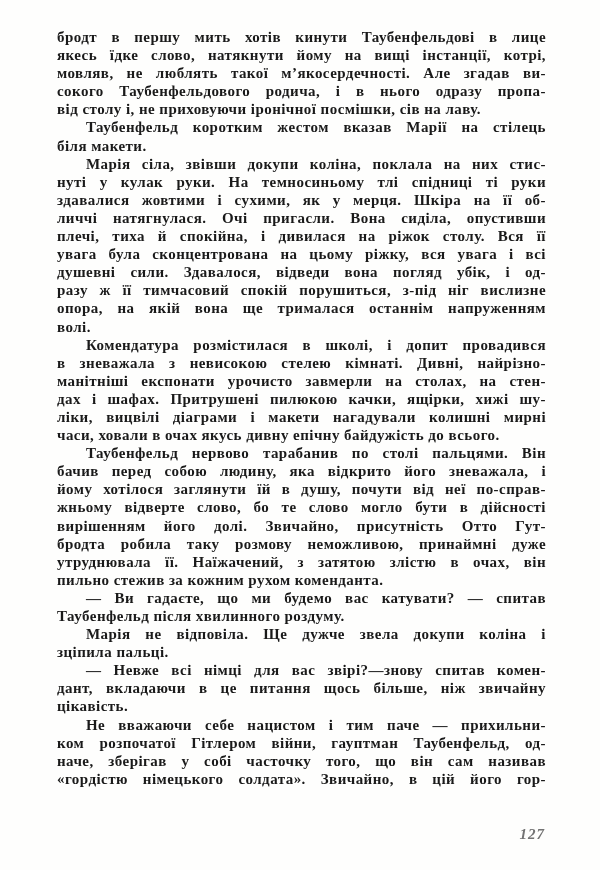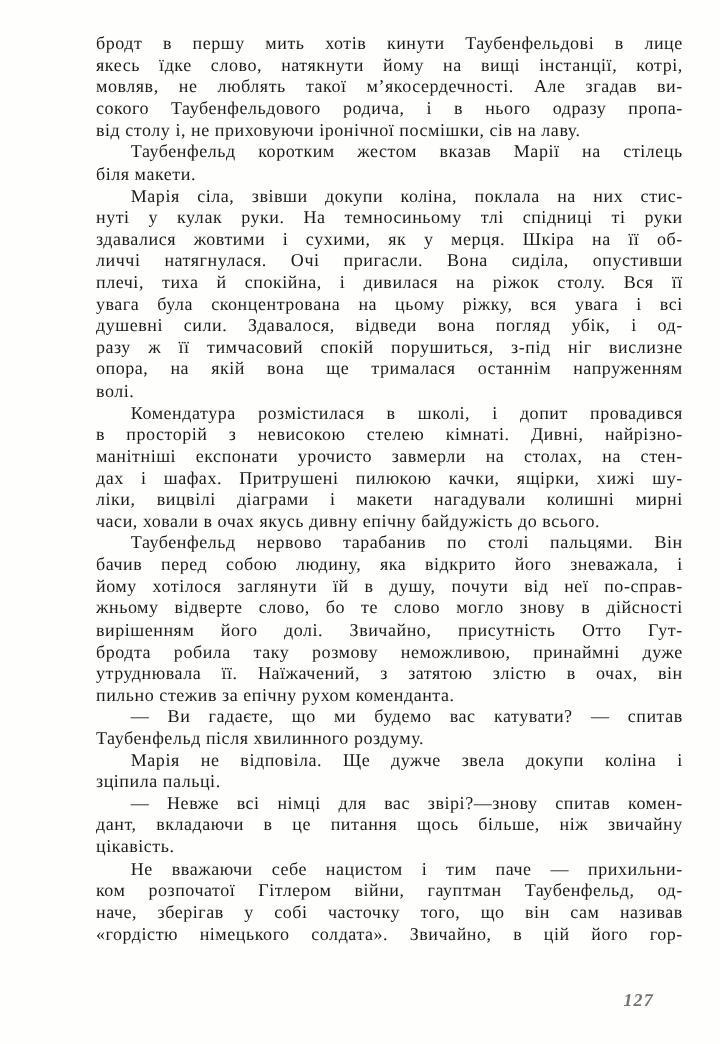--- a/index.html
+++ b/index.html
@@ -15,24 +15,23 @@
     overflow: hidden;
     font-family: "Liberation Serif", "DejaVu Serif", serif;
     color: #1a1a1a;
   }
   .text-block {
     position: absolute;
     left: 57px;
     top: 28px;
     width: 489px;
     font-size: 15px;
-    font-weight: 400;
+    font-weight: 700;
     line-height: 18.1px;
     letter-spacing: 0.03em;
-    margin-left: 23px;
   }
   .paragraph {
     margin: 0;
   }
   .line {
     text-align: justify;
     text-align-last: justify;
     white-space: normal;
     height: 18.1px;
     overflow: visible;
@@ -77,35 +76,35 @@
         <div class="line">личчі натягнулася. Очі пригасли. Вона сиділа, опустивши</div>
         <div class="line">плечі, тиха й спокійна, і дивилася на ріжок столу. Вся її</div>
         <div class="line">увага була сконцентрована на цьому ріжку, вся увага і всі</div>
         <div class="line">душевні сили. Здавалося, відведи вона погляд убік, і од-</div>
         <div class="line">разу ж її тимчасовий спокій порушиться, з-під ніг вислизне</div>
         <div class="line">опора, на якій вона ще трималася останнім напруженням</div>
         <div class="line last">волі.</div>
       </div>
       <div class="paragraph">
         <div class="line indent">Комендатура розмістилася в школі, і допит провадився</div>
-        <div class="line">в просторій з невисокою стелею кімнаті. Дивні, найрізно-</div>
+        <div class="line">в зневажала з невисокою стелею кімнаті. Дивні, найрізно-</div>
         <div class="line">манітніші експонати урочисто завмерли на столах, на стен-</div>
         <div class="line">дах і шафах. Притрушені пилюкою качки, ящірки, хижі шу-</div>
         <div class="line">ліки, вицвілі діаграми і макети нагадували колишні мирні</div>
         <div class="line last">часи, ховали в очах якусь дивну епічну байдужість до всього.</div>
       </div>
       <div class="paragraph">
         <div class="line indent">Таубенфельд нервово тарабанив по столі пальцями. Він</div>
         <div class="line">бачив перед собою людину, яка відкрито його зневажала, і</div>
         <div class="line">йому хотілося заглянути їй в душу, почути від неї по-справ-</div>
-        <div class="line">жньому відверте слово, бо те слово могло знову в дійсності</div>
+        <div class="line">жньому відверте слово, бо те слово могло бути в дійсності</div>
         <div class="line">вирішенням його долі. Звичайно, присутність Отто Гут-</div>
         <div class="line">бродта робила таку розмову неможливою, принаймні дуже</div>
         <div class="line">утруднювала її. Наїжачений, з затятою злістю в очах, він</div>
-        <div class="line last">пильно стежив за епічну рухом коменданта.</div>
+        <div class="line last">пильно стежив за кожним рухом коменданта.</div>
       </div>
       <div class="paragraph">
         <div class="line indent">— Ви гадаєте, що ми будемо вас катувати? — спитав</div>
         <div class="line last">Таубенфельд після хвилинного роздуму.</div>
       </div>
       <div class="paragraph">
         <div class="line indent">Марія не відповіла. Ще дужче звела докупи коліна і</div>
         <div class="line last">зціпила пальці.</div>
       </div>
       <div class="paragraph">

